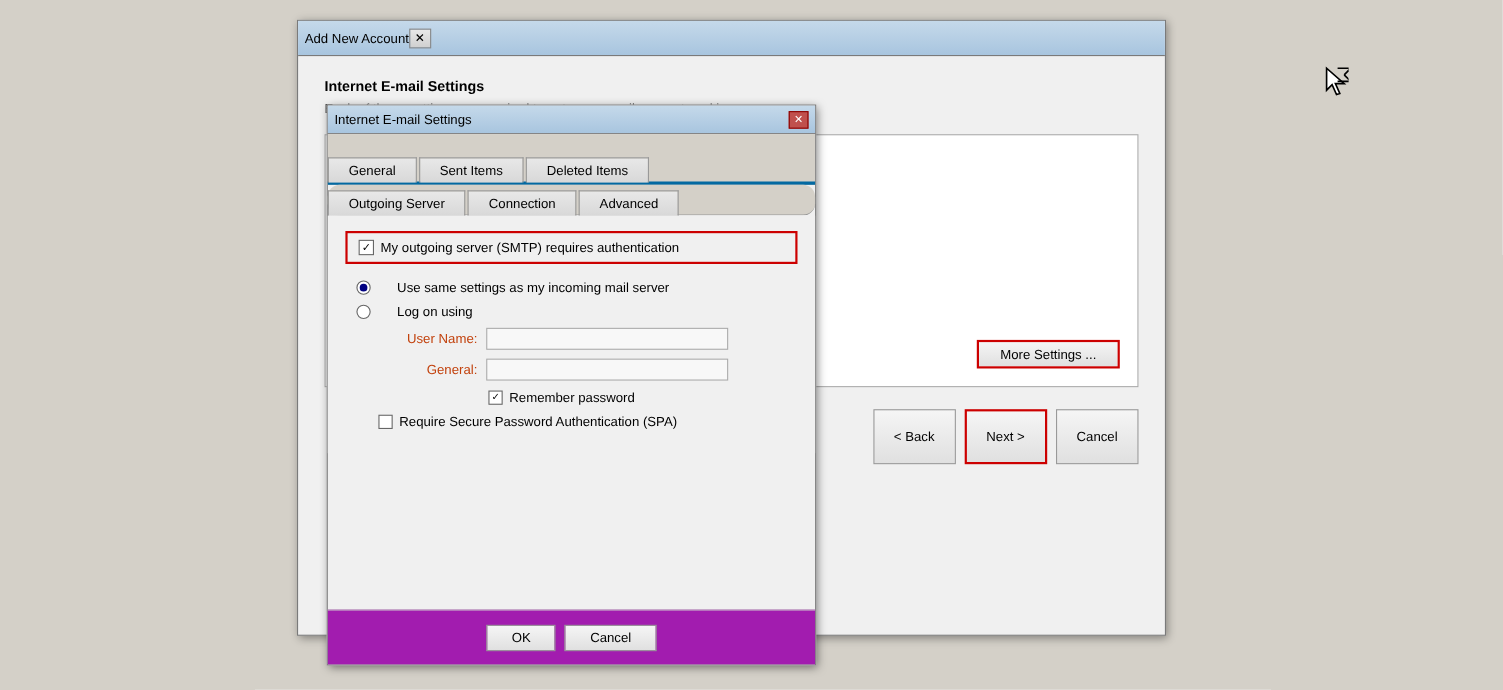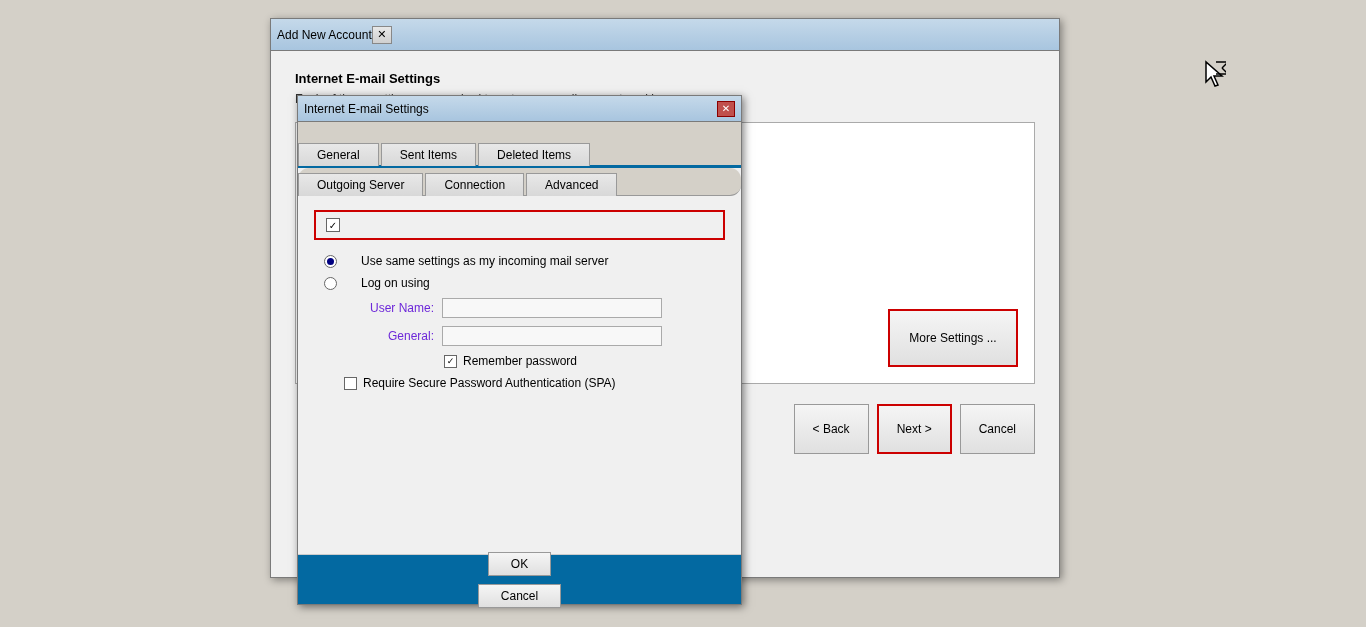--- a/index.html
+++ b/index.html
@@ -78,21 +78,21 @@
 
     .account-settings-text {
       font-size: 12px;
       line-height: 1.6;
       color: #333;
     }
 
     .more-settings-btn {
       display: block;
       margin: 20px 0 0 auto;
-      padding: 20px 14px;
+      padding: 4px 14px;
       background: linear-gradient(to bottom, #f5f5f5, #e0e0e0);
       border: 2px solid #cc0000;
       cursor: pointer;
       font-size: 12px;
       width: 130px;
       text-align: center;
     }
 
     .bottom-buttons {
       display: flex;
@@ -265,21 +265,21 @@
       display: flex;
       align-items: center;
       margin-bottom: 8px;
       margin-left: 30px;
     }
 
     .form-label {
       width: 90px;
       text-align: right;
       margin-right: 8px;
-      color: #6d28d9;
+      color: #c2410c;
     }
 
     .form-input {
       width: 220px;
       height: 20px;
       border: 1px solid #aaa;
       background: #f8f8f8;
     }
 
     .checkbox-row {
@@ -300,27 +300,26 @@
       justify-content: center;
       font-size: 9px;
     }
 
     .dialog-footer {
       position: absolute;
       bottom: 0;
       left: 0;
       right: 0;
       height: 50px;
-      background: #0369a1;
+      background: #a21caf;
       border-top: 1px solid #ccc;
       display: flex;
       align-items: center;
       justify-content: center;
       gap: 8px;
-      flex-direction: column;
     }
 
     .footer-btn {
       padding: 4px 22px;
       background: linear-gradient(to bottom, #f5f5f5, #e0e0e0);
       border: 1px solid #999;
       cursor: pointer;
       font-size: 12px;
     }
   </style>
@@ -396,20 +395,21 @@
     </div>
     <div class="tab2">
       <span>Advanced</span>
     </div>
   </div>
 
   <div class="tab-content">
 
     <div class="smtp-auth-box">
       <div class="smtp-auth-checkbox">✓</div>
+      <span>My outgoing server (SMTP) requires authentication</span>
     </div>
 
     <div class="radio-group">
       <div class="radio-item">
         <div class="radio-btn selected"></div>
         <span>Use same settings as my incoming mail server</span>
       </div>
       <div class="radio-item">
         <div class="radio-btn"></div>
         <span>Log on using</span>

